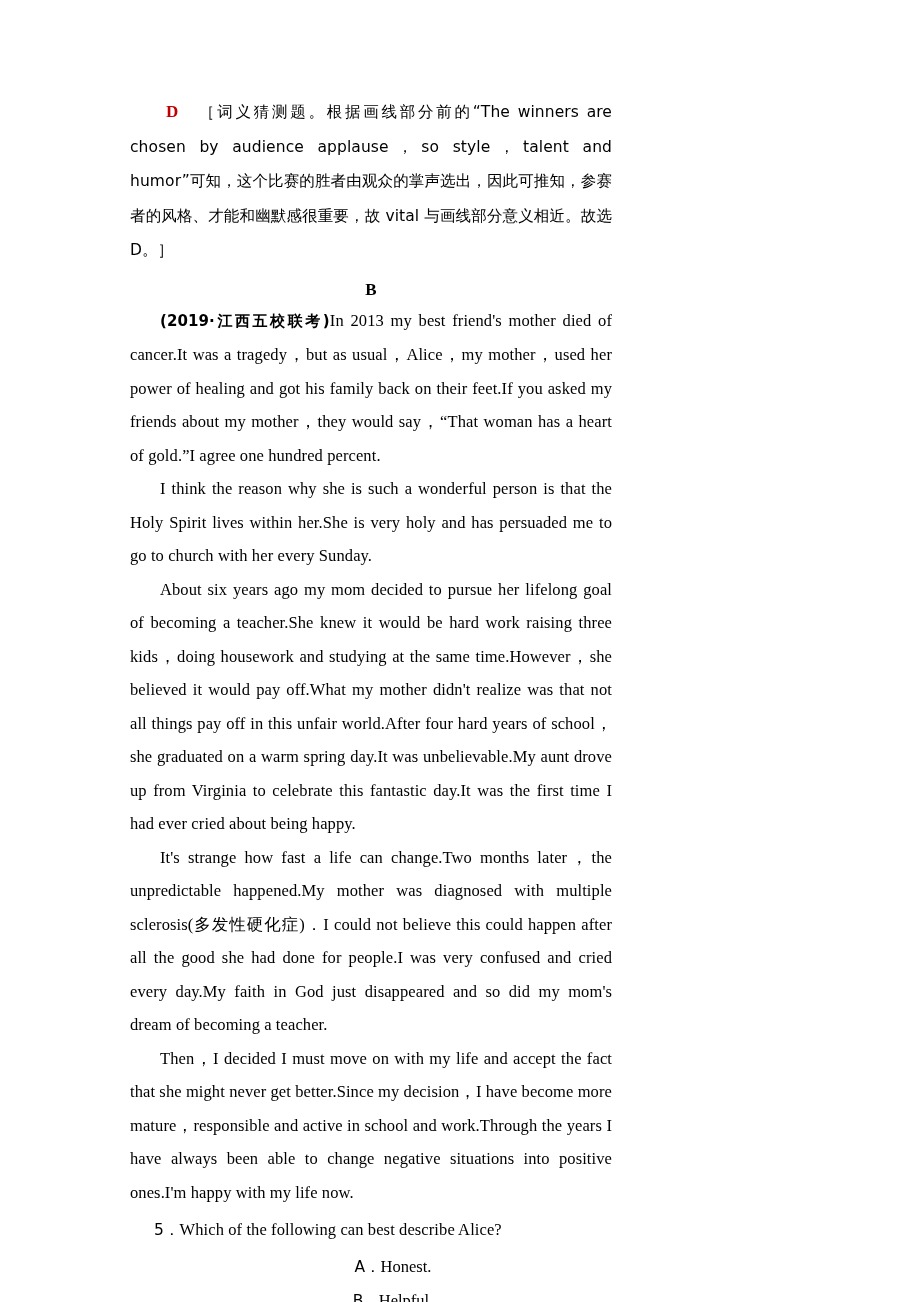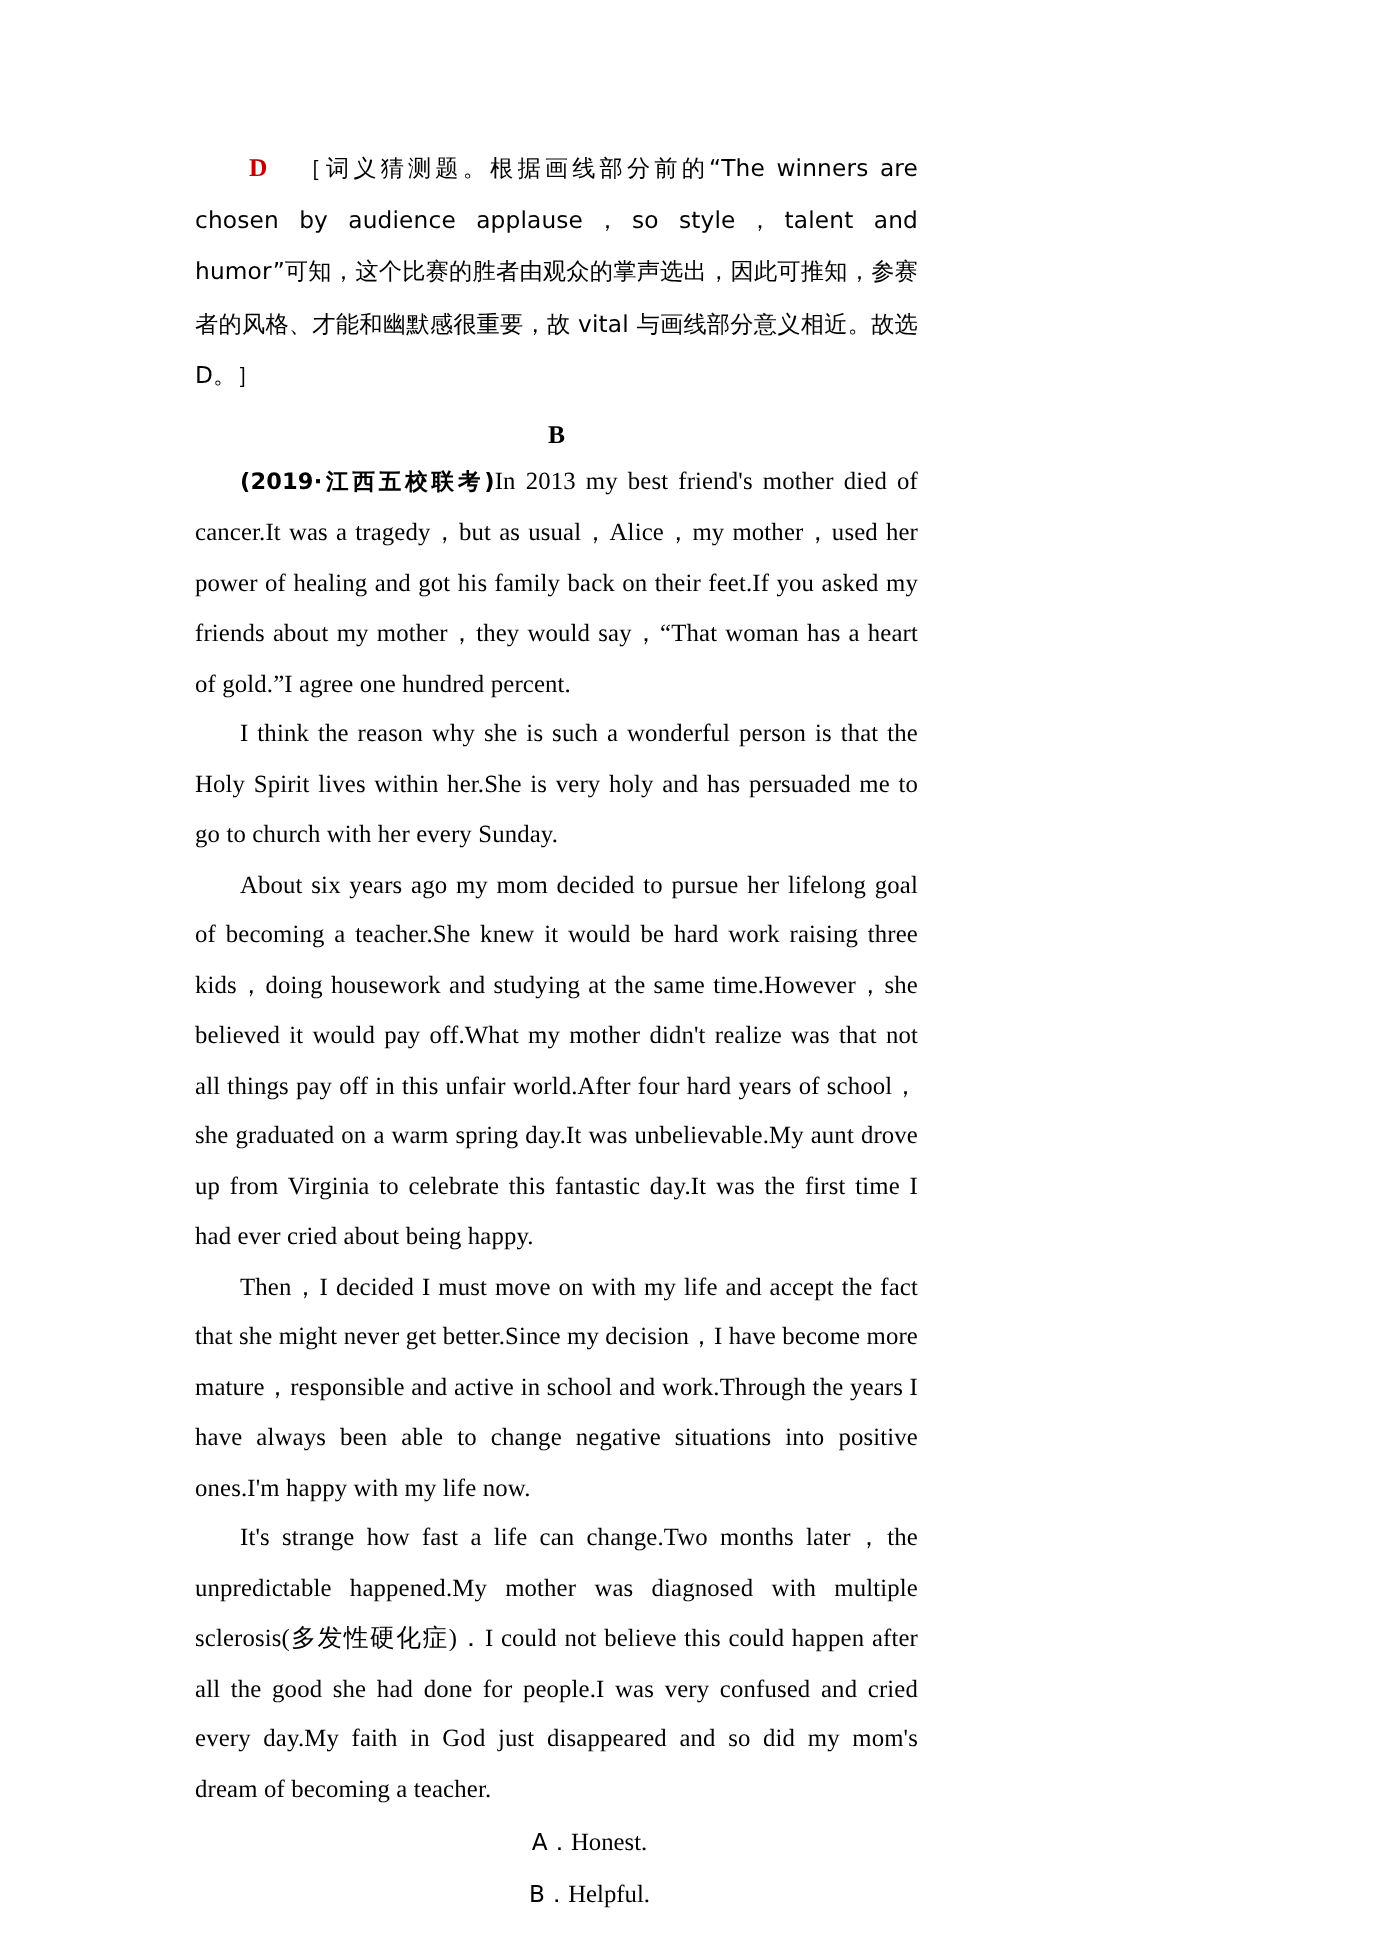--- a/index.html
+++ b/index.html
@@ -106,23 +106,24 @@
   <p class="para ans-block"><span class="ans-letter">D</span>&nbsp;&nbsp;&nbsp;<span class="bracket">［词义猜测题。根据画线部分前的“The winners are chosen by audience applause，so style，talent and humor”可知，这个比赛的胜者由观众的掌声选出，因此可推知，参赛者的风格、才能和幽默感很重要，故 vital 与画线部分意义相近。故选 D。］</span></p>
 
   <div class="center-letter">B</div>
 
   <p class="para body-para"><span class="src">(2019·江西五校联考)</span><span>In 2013 my best friend's mother died of cancer.It was a tragedy，but as usual，Alice，my mother，used her power of healing and got his family back on their feet.If you asked my friends about my mother，they would say，“That woman has a heart of gold.”I agree one hundred percent.</span></p>
 
   <p class="para body-para">I think the reason why she is such a wonderful person is that the Holy Spirit lives within her.She is very holy and has persuaded me to go to church with her every Sunday.</p>
 
   <p class="para body-para">About six years ago my mom decided to pursue her lifelong goal of becoming a teacher.She knew it would be hard work raising three kids，doing housework and studying at the same time.However，she believed it would pay off.What my mother didn't realize was that not all things pay off in this unfair world.After four hard years of school，she graduated on a warm spring day.It was unbelievable.My aunt drove up from Virginia to celebrate this fantastic day.It was the first time I had ever cried about being happy.</p>
 
+  <p class="para body-para">It's strange how fast a life can change.Two months later，the unpredictable happened.My mother was diagnosed with multiple sclerosis(多发性硬化症)．I could not believe this could happen after all the good she had done for people.I was very confused and cried every day.My faith in God just disappeared and so did my mom's dream of becoming a teacher.</p>
+
   <p class="para body-para">Then，I decided I must move on with my life and accept the fact that she might never get better.Since my decision，I have become more mature，responsible and active in school and work.Through the years I have always been able to change negative situations into positive ones.I'm happy with my life now.</p>
 
-  <p class="para body-para">It's strange how fast a life can change.Two months later，the unpredictable happened.My mother was diagnosed with multiple sclerosis(多发性硬化症)．I could not believe this could happen after all the good she had done for people.I was very confused and cried every day.My faith in God just disappeared and so did my mom's dream of becoming a teacher.</p>
 
-
+  <p class="para question"><span class="q-num">5．</span><span>Which of the following can best describe Alice?</span></p>
 
   <div class="options">
     <span class="opt"><span class="opt-letter">A．</span><span>Honest.</span></span><span class="opt"><span class="opt-letter">B．</span><span>Helpful.</span></span>
   </div>
 
 </div>
 
 </body></html>

